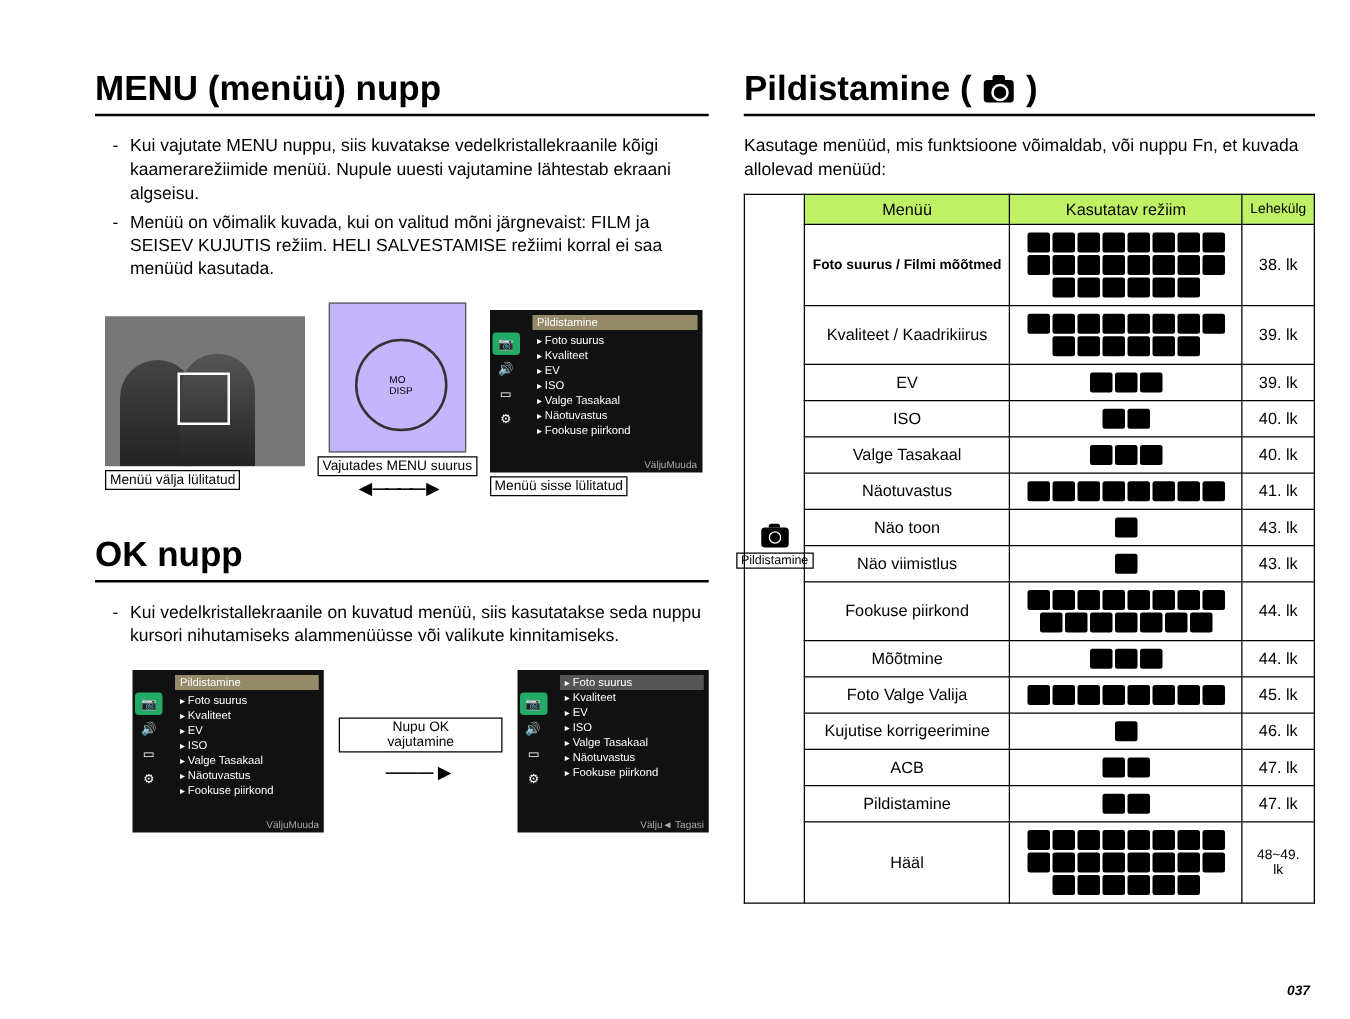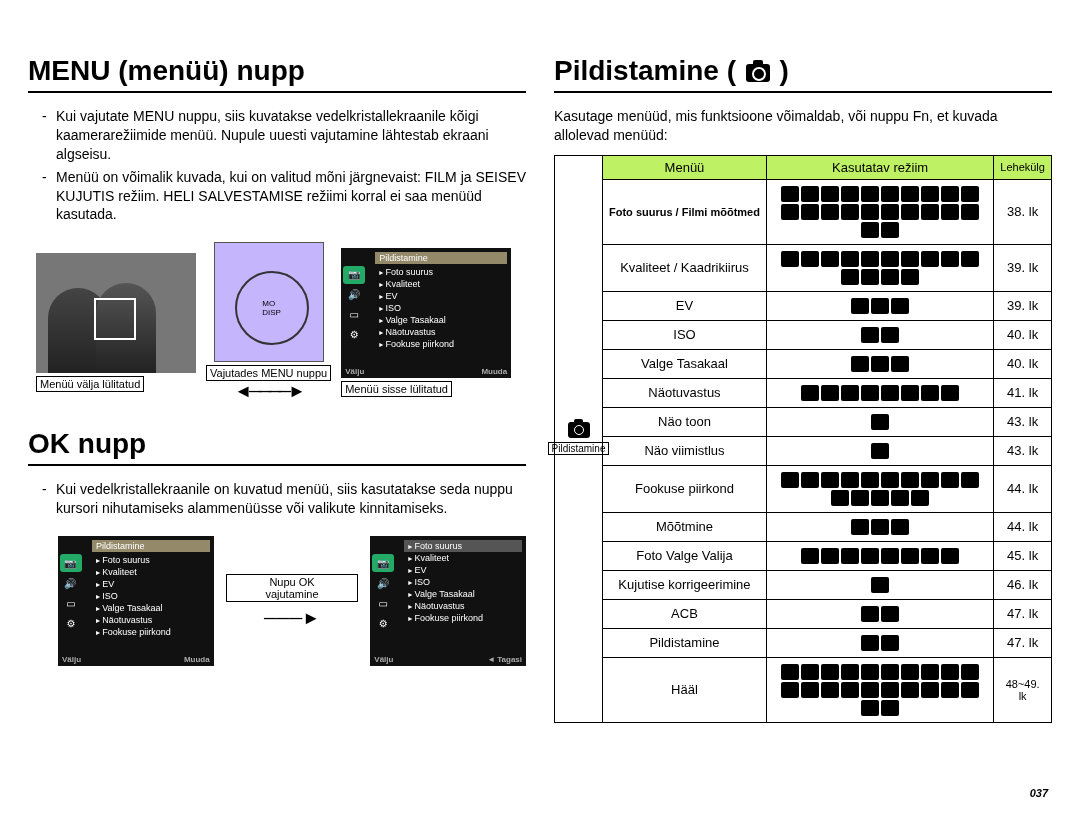--- a/index.html
+++ b/index.html
@@ -6,21 +6,21 @@
   body {
     font-family: Arial, Helvetica, sans-serif;
     background: #fff;
     color: #000;
     width: 1080px;
     height: 815px;
     padding: 55px 28px 20px 28px;
     position: relative;
     font-size: 14px;
   }
-  .cols { display: flex; gap: 28px; }
+  .cols { display: flex; gap: 28px; margin-left: 48px; }
   .col { flex: 1; }
   h2 {
     font-size: 28px;
     font-weight: bold;
     border-bottom: 2px solid #000;
     padding-bottom: 4px;
     margin-bottom: 14px;
   }
   .cam-icon {
     display: inline-block;
@@ -122,21 +122,21 @@
     padding: 4px;
     position: relative;
   }
   .menubox .side { position: absolute; left: 2px; top: 18px; width: 26px; }
   .menubox .side div { width: 22px; height: 18px; margin-bottom: 2px; display:flex; align-items:center; justify-content:center; }
   .menubox .side div.active { background:#2a6; border-radius:3px; }
   .menubox .main { margin-left: 30px; }
   .menubox .main .hdr { background:#948a6a; color:#fff; padding:1px 4px; font-size:9px; margin-bottom:2px; }
   .menubox .main .item { padding: 1px 4px; font-size:9px; display:flex; }
   .menubox .main .item .lab::before { content:"▸ "; font-size:8px; }
-  .menubox .foot { position:absolute; bottom:2px; left:4px; right:4px; display:flex; justify-content:space-between; font-size:8px; color:#aaa;font-weight:bold; }
+  .menubox .foot { position:absolute; bottom:2px; left:4px; right:4px; display:flex; justify-content:flex-end; font-size:8px; color:#aaa; }
   .bi-arrow { display:flex; flex-direction:column; align-items:center; font-size:10px; }
   .bi-arrow .arrows { font-size:18px; letter-spacing:-3px; }
   .sub-ok { display:flex; align-items:center; gap:12px; padding-left:30px; margin-top:6px; }
   .ok-cap { border:1px solid #000; font-size:11px; padding:1px 21px; text-align:center; }
   table.modes { border-collapse: collapse; width: 100%; font-size: 13px; }
   table.modes th, table.modes td { border: 1px solid #000; padding: 4px 6px; text-align: center; vertical-align: middle; }
   table.modes th { background: #bef264; font-weight: normal; }
   th.small, td.small { font-size: 11px; }
   td.menu { white-space: nowrap; }
   .iconrow { display:flex; flex-wrap:wrap; gap:2px; justify-content:center; padding:2px 0; }
@@ -169,21 +169,21 @@
           <div class="subject"></div>
             <div class="subject2"></div>
             <div class="focus"></div>
         </div>
         <span class="caption">Menüü välja lülitatud</span>
       </div>
       <div class="bi-arrow">
         <div class="controls">
           <div class="dial">MO<br>DISP</div>
         </div>
-        <span class="caption">Vajutades MENU nuppu</span>
+        <span class="caption">Vajutades MENU suurus</span>
         <div class="arrows">◄────►</div>
       </div>
       <div>
         <div class="menubox">
           <div class="side">
             <div class="active">📷</div>
             <div>🔊</div>
             <div>▭</div>
             <div>⚙</div>
           </div>

